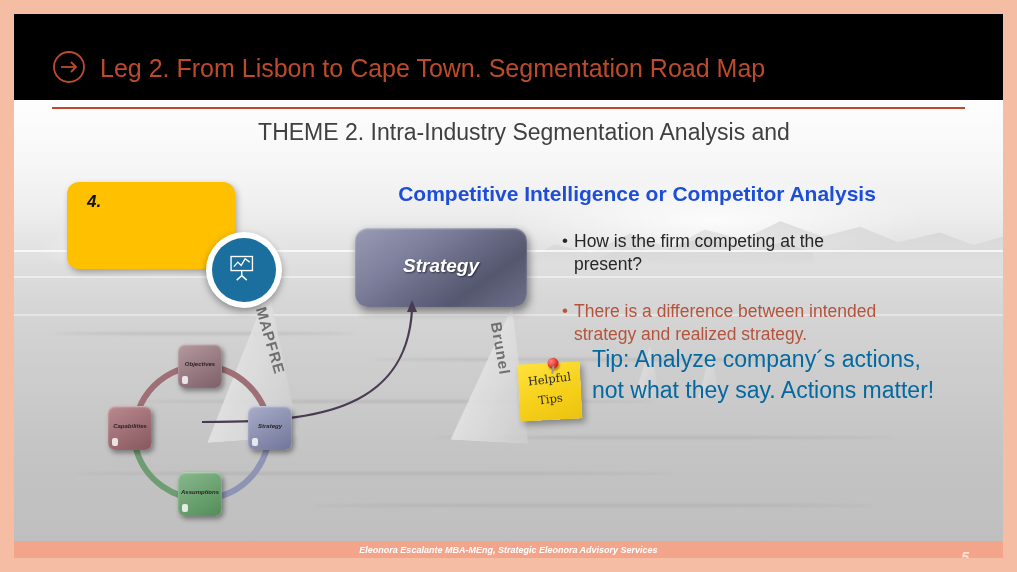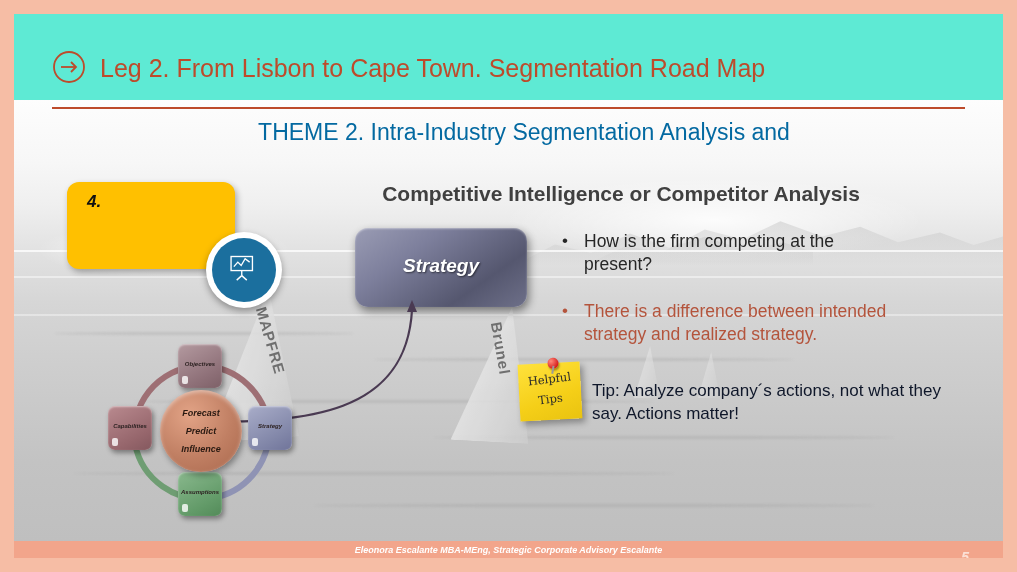--- a/index.html
+++ b/index.html
@@ -24,28 +24,28 @@
   .photo .mtn2{position:absolute;right:190px;top:112px;width:300px;height:54px;
     background:linear-gradient(180deg,rgba(168,168,168,.45),rgba(200,200,200,0));
     clip-path:polygon(0% 100%,14% 60%,26% 76%,39% 40%,52% 66%,64% 46%,78% 72%,90% 56%,100% 74%,100% 100%);}
   .wave{position:absolute;left:0;right:0;height:2px;background:rgba(255,255,255,.75);}
   .wave2{position:absolute;height:3px;background:rgba(150,150,150,.28);border-radius:50%;filter:blur(1px);}
 
   .sail{position:absolute;background:linear-gradient(110deg,#f2f2f2,#dcdcdc 60%,#cccccc);filter:blur(.3px);}
   .sail-txt{position:absolute;font-weight:bold;color:#6f6f6f;letter-spacing:1px;}
 
   
-  .hdr{position:absolute;left:0;top:0;width:989px;height:86px;background:#5eead4;}
+  .hdr{position:absolute;left:0;top:0;width:989px;height:86px;background:#000000;}
   .arrow-ico{position:absolute;left:38px;top:36px;width:34px;height:34px;}
   .title{position:absolute;left:86px;top:40px;font-size:25px;color:#bd4b2b;font-family:"Liberation Sans",sans-serif;white-space:nowrap;}
   .rule{position:absolute;left:38px;top:93px;width:913px;height:2px;background:#bd4b2b;}
 
-  .theme{position:absolute;left:190px;top:104px;width:640px;text-align:center;font-size:23px;line-height:1.30;color:#0369a1;}
-
-  .subtitle{position:absolute;left:292px;top:168px;width:630px;text-align:center;font-size:21px;font-weight:bold;color:#404040;}
+  .theme{position:absolute;left:190px;top:104px;width:640px;text-align:center;font-size:23px;line-height:1.30;color:#404040;}
+
+  .subtitle{position:absolute;left:308px;top:168px;width:630px;text-align:center;font-size:21px;font-weight:bold;color:#1d4ed8;}
 
   
   .tag{position:absolute;left:53px;top:168px;width:168px;height:87px;background:#ffc000;border-radius:12px;
        box-shadow:2px 3px 6px rgba(0,0,0,.30);}
   .tag .n{position:absolute;left:20px;top:10px;font-size:17px;font-weight:bold;font-style:italic;color:#111;}
   .tag .t{position:absolute;left:20px;top:33px;width:135px;font-size:13.5px;font-weight:bold;font-style:italic;color:#111;line-height:1.35;}
 
   
   .badge{position:absolute;left:192px;top:218px;width:76px;height:76px;border-radius:50%;background:#fff;
          box-shadow:0 3px 7px rgba(0,0,0,.35);}
@@ -54,33 +54,33 @@
   
   .strat{position:absolute;left:341px;top:214px;width:172px;height:79px;border-radius:13px;
     background:linear-gradient(145deg,#9a9cb4 0%,#7d7f9c 32%,#55576f 72%,#6e7089 100%);
     box-shadow:2px 4px 9px rgba(0,0,0,.45), inset 0 1px 2px rgba(255,255,255,.45);}
   .strat span{position:absolute;left:0;right:0;top:27px;text-align:center;color:#fff;font-size:19px;font-weight:bold;font-style:italic;
     text-shadow:1px 1px 2px rgba(0,0,0,.55);}
 
   
   .bl{position:absolute;font-size:17.5px;line-height:1.32;}
   .bl .dot{position:absolute;left:0;top:0;font-size:17px;}
-  .bl .tx{display:block;margin-left:22px;}
+  .bl .tx{display:block;margin-left:12px;}
   .b1{left:548px;top:216px;width:320px;color:#262626;}
   .b2{left:548px;top:286px;width:360px;color:#b4543c;}
 
   
   .note{position:absolute;left:505px;top:349px;width:62px;height:57px;background:linear-gradient(160deg,#ffe23c,#f5cf18 60%,#e9c310);
         transform:rotate(-3deg);box-shadow:3px 4px 6px rgba(0,0,0,.32);}
   .note .l1{position:absolute;left:0;right:0;top:9px;text-align:center;font-size:11.5px;color:#2b2b2b;font-family:"DejaVu Serif",serif;transform:rotate(-4deg);}
   .note .l2{position:absolute;left:0;right:0;top:29px;text-align:center;font-size:11.5px;color:#2b2b2b;font-family:"DejaVu Serif",serif;transform:rotate(-4deg);}
   .pin{position:absolute;left:30px;top:-5px;width:11px;height:11px;border-radius:50%;
        background:radial-gradient(circle at 32% 30%,#ff8a7a,#d61f1f 70%);box-shadow:1px 2px 2px rgba(0,0,0,.35);}
   .pin:after{content:"";position:absolute;left:4px;top:8px;width:2px;height:8px;background:#9a9a9a;transform:rotate(12deg);}
-  .tip{position:absolute;left:578px;top:366px;width:350px;font-size:17px;line-height:1.34;color:#0f172a;}
+  .tip{position:absolute;left:578px;top:330px;width:350px;font-size:23px;line-height:1.34;color:#0369a1;}
 
   
   .diag{position:absolute;left:98px;top:330px;width:192px;height:182px;}
   .dbox{position:absolute;width:44px;height:44px;border-radius:7px;box-shadow:2px 3px 5px rgba(0,0,0,.38), inset 0 1px 2px rgba(255,255,255,.5);}
   .dbox span{position:absolute;left:0;right:0;top:17px;text-align:center;font-size:6px;font-weight:bold;color:#2d2222;font-style:italic;}
   .dbox:after{content:"";position:absolute;left:4px;bottom:4px;width:6px;height:8px;background:rgba(255,255,255,.8);border-radius:2px;}
   .ctr{position:absolute;left:48px;top:46px;width:82px;height:82px;border-radius:50%;
     background:radial-gradient(circle at 36% 30%,#e2a386,#c07f63 55%,#a9674c 100%);
     box-shadow:2px 3px 6px rgba(0,0,0,.38), inset 0 2px 4px rgba(255,255,255,.45);}
   .ctr i{position:absolute;left:0;right:0;text-align:center;font-size:9px;font-weight:bold;font-style:italic;color:#2a1a12;}
@@ -191,27 +191,22 @@
       </div>
       <div class="dbox" style="left:136px;top:62px;background:linear-gradient(150deg,#a9adc9,#8186a8 70%,#70749a);">
         <span>Strategy</span>
       </div>
       <div class="dbox" style="left:66px;top:128px;background:linear-gradient(150deg,#89b88d,#629a68 70%,#538a59);">
         <span>Assumptions</span>
       </div>
       <div class="dbox" style="left:-4px;top:62px;background:linear-gradient(150deg,#b98a8f,#96666c 70%,#84585e);">
         <span>Capabilities</span>
       </div>
-      <div class="ctr">
-        <i style="top:18px">Forecast</i>
-        <i style="top:36px">Predict</i>
-        <i style="top:54px">Influence</i>
-      </div>
     </div>
 
     <div class="foot">
-      <div class="f1">Eleonora Escalante MBA-MEng, Strategic Corporate Advisory Escalante</div>
+      <div class="f1">Eleonora Escalante MBA-MEng, Strategic Eleonora Advisory Services</div>
       <div class="f2">© 2017 Eleonora Escalante-all rights reserved</div>
       <div class="pageno">5</div>
     </div>
 
   </div>
 </div>
 
 </body></html>

